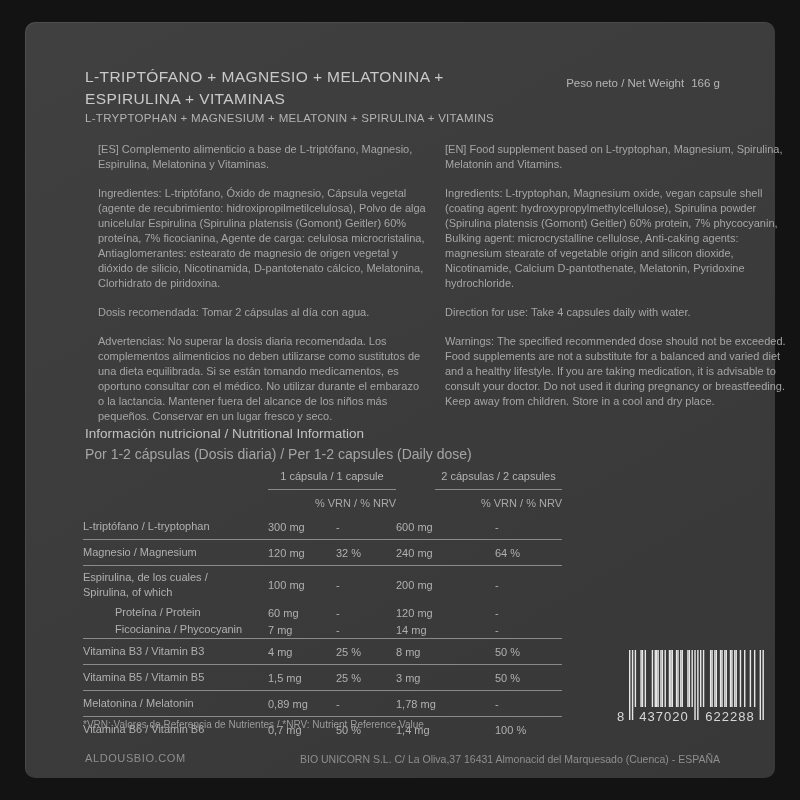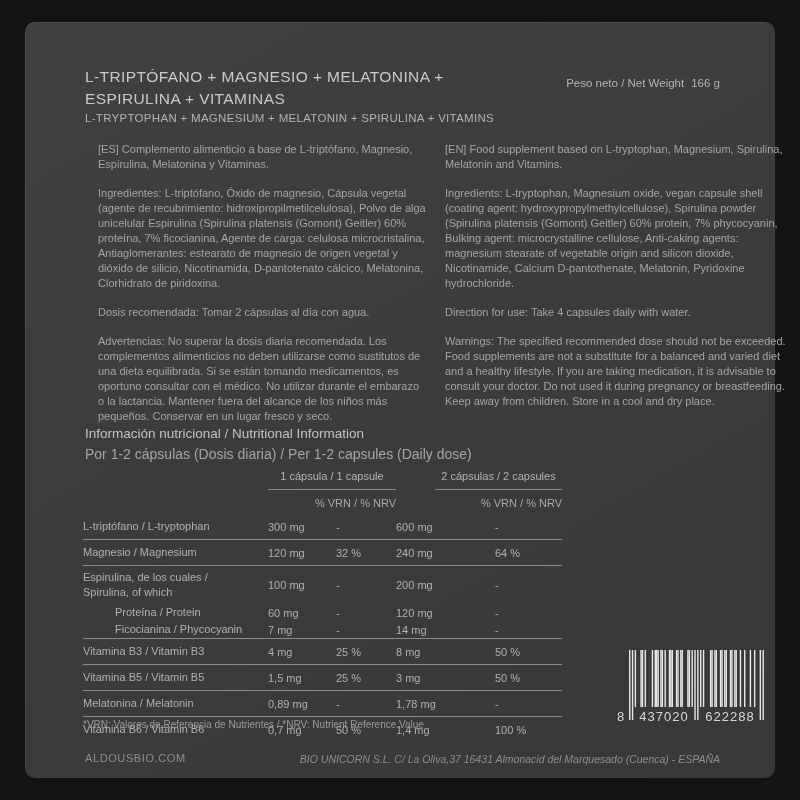--- a/index.html
+++ b/index.html
@@ -42,21 +42,21 @@
   
   .barcode{position:absolute;left:592px;top:628px;width:152px;height:80px;}
   .barcode svg{position:absolute;left:0;top:0;}
   .barcode svg rect{fill:#e6e6e6;}
   .bc-digits{position:absolute;top:57px;left:0;width:152px;height:20px;font-size:13px;color:#d8d8d8;}
   .bc-d1{position:absolute;left:0;top:2px;}
   .bc-d2{position:absolute;left:16px;width:62px;top:2px;text-align:center;letter-spacing:1px;}
   .bc-d3{position:absolute;left:82px;width:62px;top:2px;text-align:center;letter-spacing:1px;}
   
   .site{position:absolute;left:60px;top:730px;font-size:11px;letter-spacing:0.6px;color:#8f8f8f;}
-  .address{position:absolute;right:55px;top:731px;font-size:10.5px;color:#8f8f8f;font-style:italic;}
+  .address{position:absolute;right:55px;top:731px;font-size:10.5px;color:#8f8f8f;}
 </style>
 </head>
 <body>
 
 <div class="stage">
   <div class="label">
 
     <div class="title">
       <div>L-TRIPTÓFANO + MAGNESIO + MELATONINA +</div>
       <div>ESPIRULINA + VITAMINAS</div>

